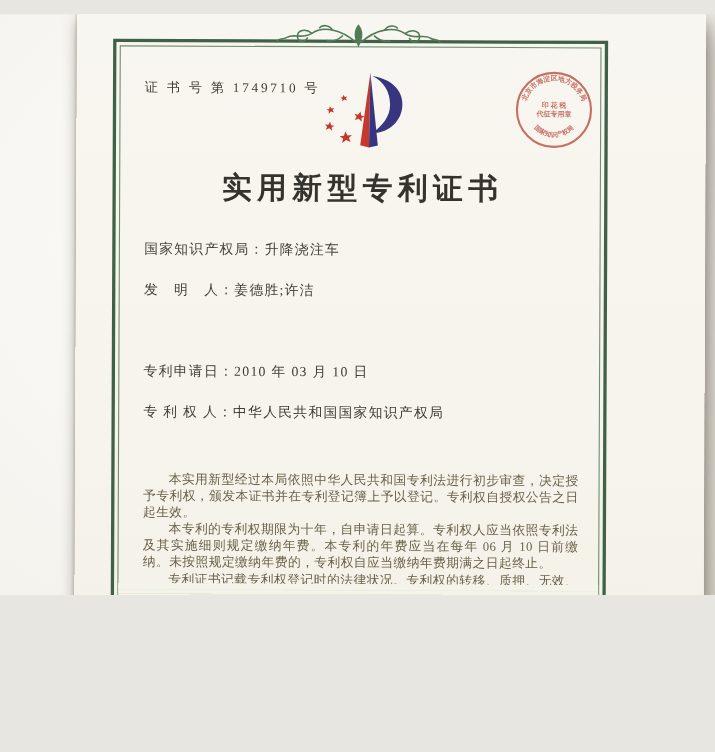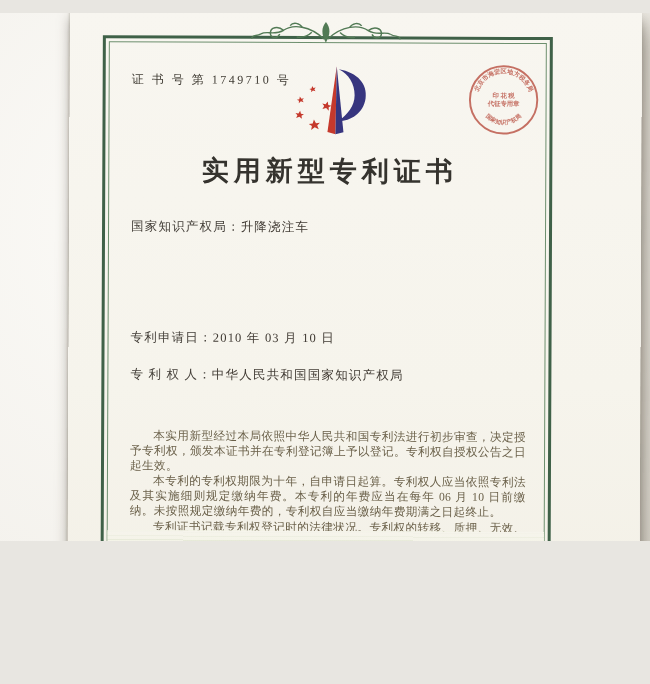--- a/index.html
+++ b/index.html
@@ -88,20 +88,21 @@
       <text x="50" y="47" text-anchor="middle" font-size="8.6" fill="#c05548" font-weight="700">印 花 税</text>
       <text x="50" y="58" text-anchor="middle" font-size="8.6" fill="#c05548" font-weight="700">代征专用章</text>
       <text font-size="7.8" fill="#c05548" font-weight="700">
         <textPath href="#taxBot" startOffset="50%" text-anchor="middle">国家知识产权局</textPath>
       </text>
     </svg>
 
     <div class="title">实用新型专利证书</div>
 
     <div class="frow" style="top:211px"><span>国家知识产权局：</span><span class="val">升降浇注车</span></div>
+    <div class="frow" style="top:248px"><span>发　明　人：</span><span class="val">姜德胜;许洁</span></div>
     <div class="frow" style="top:322px"><span>专利申请日：</span><span class="val">2010 年 03 月 10 日</span></div>
     <div class="frow" style="top:359px"><span>专 利 权 人：</span><span class="val">中华人民共和国国家知识产权局</span></div>
 
     <div class="body-text">
       <p>本实用新型经过本局依照中华人民共和国专利法进行初步审查，决定授予专利权，颁发本证书并在专利登记簿上予以登记。专利权自授权公告之日起生效。</p>
       <p>本专利的专利权期限为十年，自申请日起算。专利权人应当依照专利法及其实施细则规定缴纳年费。本专利的年费应当在每年 06 月 10 日前缴纳。未按照规定缴纳年费的，专利权自应当缴纳年费期满之日起终止。</p>
       <p>专利证书记载专利权登记时的法律状况。专利权的转移、质押、无效、终止、恢复和专利权人的姓名或名称、国籍、地址变更等事项记载在专利登记簿上。</p>
     </div>
 
     <div class="barcode"></div>

